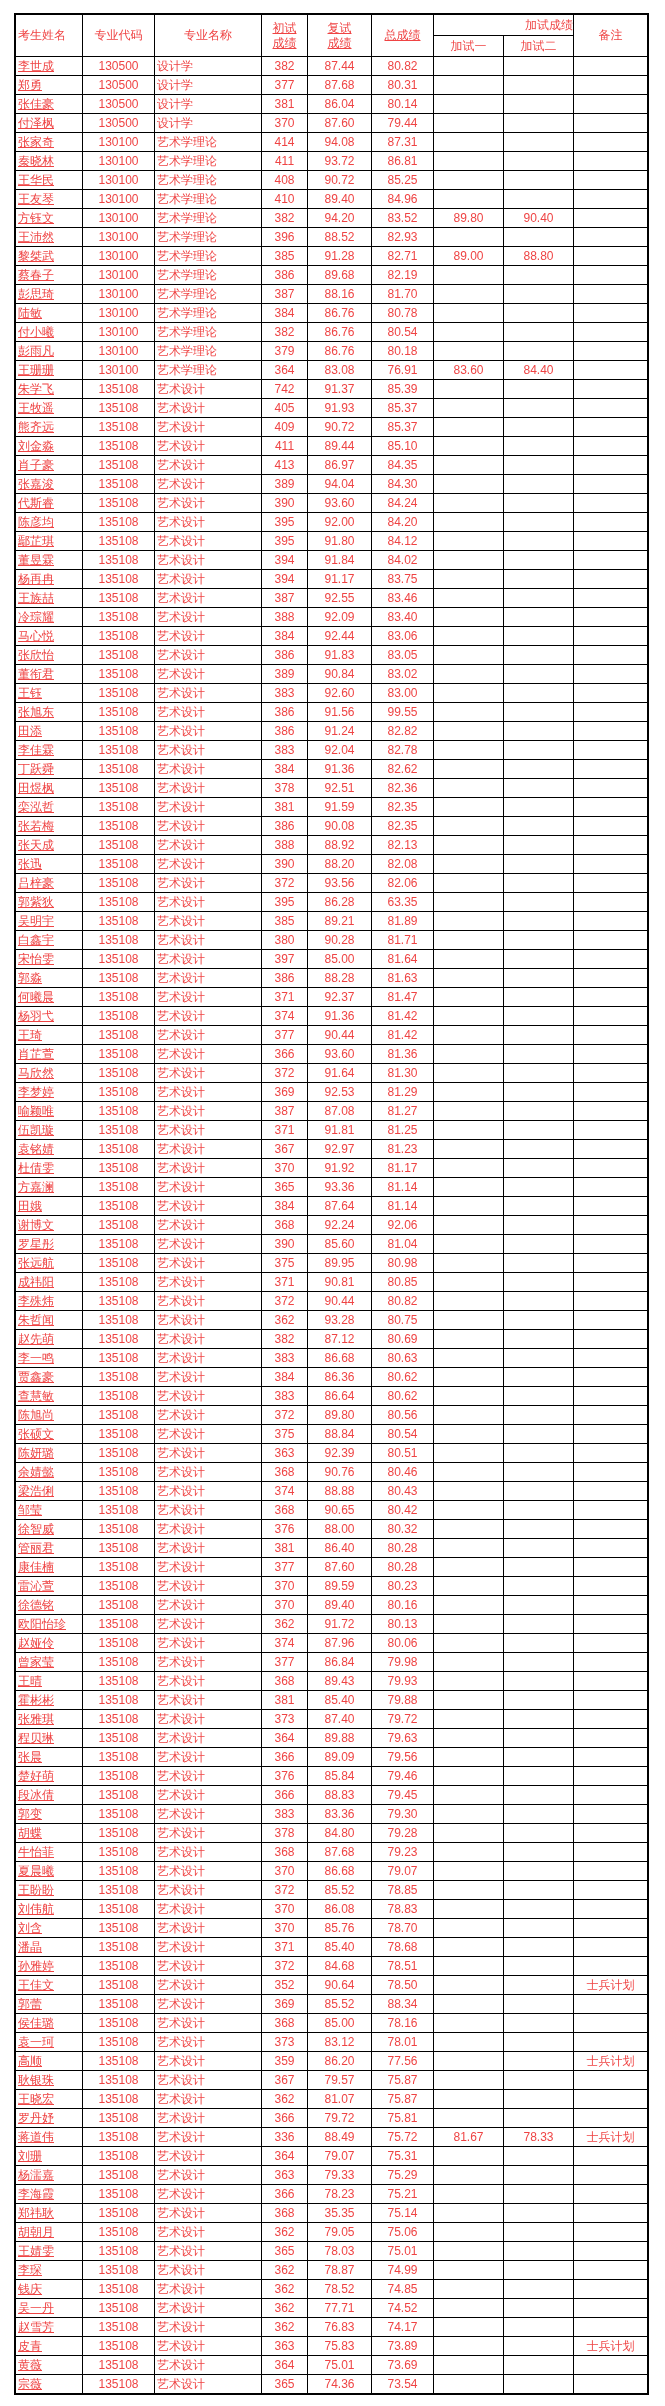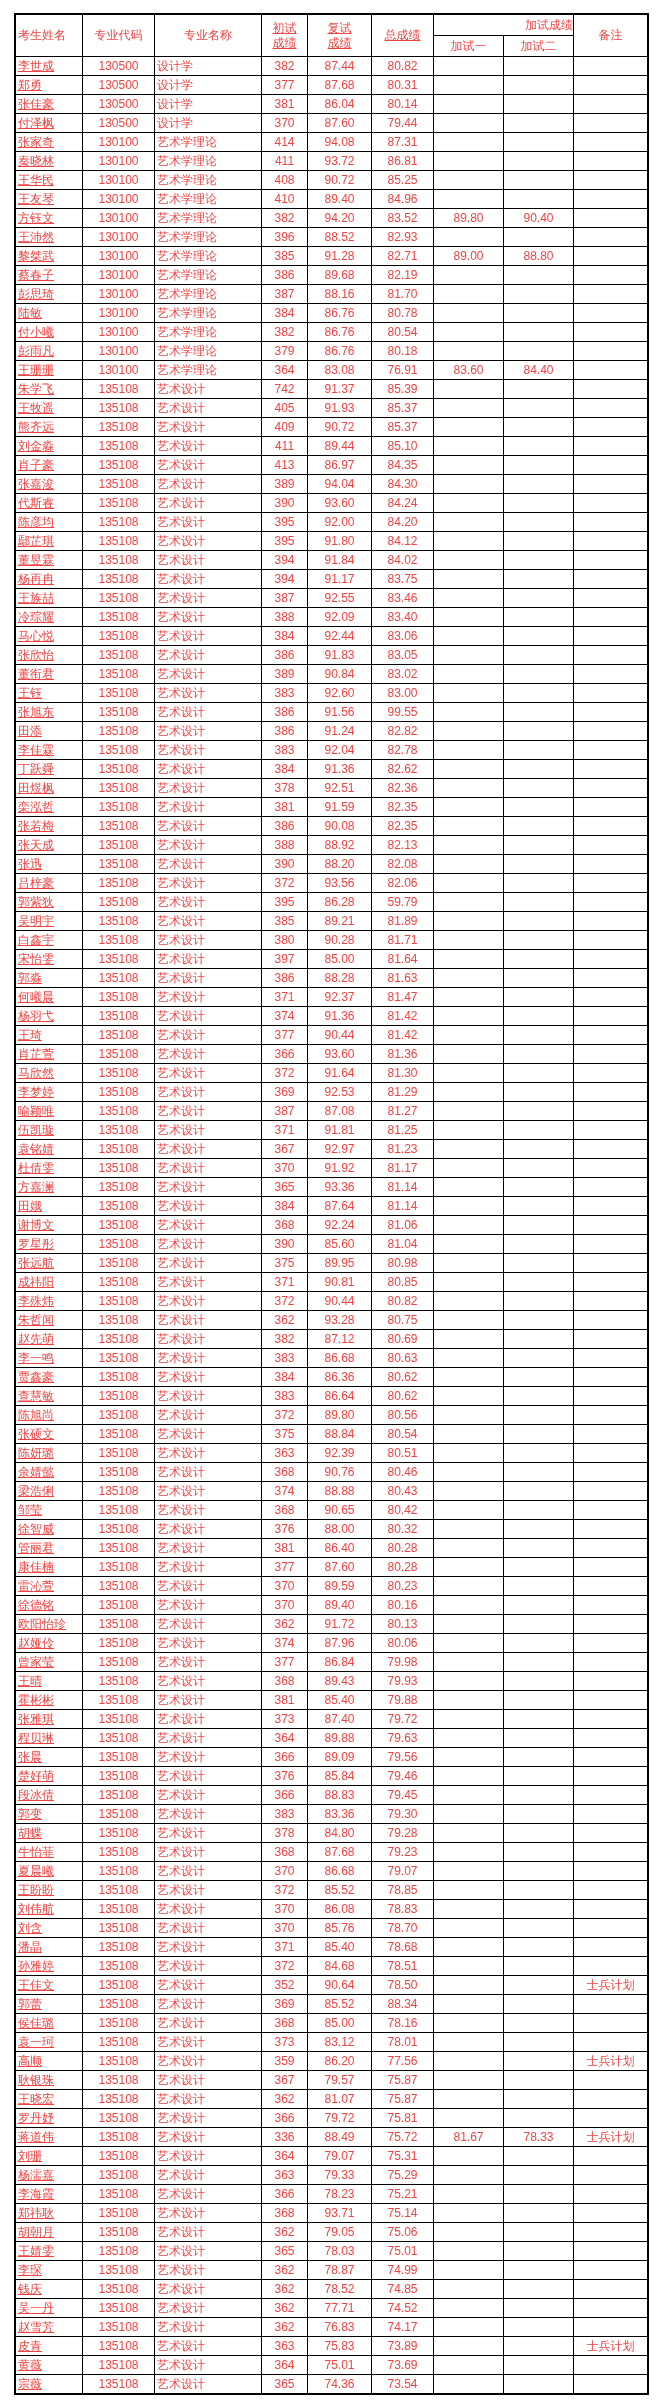--- a/index.html
+++ b/index.html
@@ -545,21 +545,21 @@
           <td class="c-add"></td>
           <td class="c-add"></td>
           <td class="c-remark"></td>
         </tr>
         <tr>
           <td class="c-name">郭紫狄</td>
           <td class="c-code">135108</td>
           <td class="c-major">艺术设计</td>
           <td class="c-init">395</td>
           <td class="c-retest">86.28</td>
-          <td class="c-total">59.79</td>
+          <td class="c-total">63.35</td>
           <td class="c-add"></td>
           <td class="c-add"></td>
           <td class="c-remark"></td>
         </tr>
         <tr>
           <td class="c-name">吴明宇</td>
           <td class="c-code">135108</td>
           <td class="c-major">艺术设计</td>
           <td class="c-init">385</td>
           <td class="c-retest">89.21</td>
@@ -732,21 +732,21 @@
           <td class="c-add"></td>
           <td class="c-add"></td>
           <td class="c-remark"></td>
         </tr>
         <tr>
           <td class="c-name">谢博文</td>
           <td class="c-code">135108</td>
           <td class="c-major">艺术设计</td>
           <td class="c-init">368</td>
           <td class="c-retest">92.24</td>
-          <td class="c-total">81.06</td>
+          <td class="c-total">92.06</td>
           <td class="c-add"></td>
           <td class="c-add"></td>
           <td class="c-remark"></td>
         </tr>
         <tr>
           <td class="c-name">罗星彤</td>
           <td class="c-code">135108</td>
           <td class="c-major">艺术设计</td>
           <td class="c-init">390</td>
           <td class="c-retest">85.60</td>
@@ -1303,21 +1303,21 @@
           <td class="c-total">75.21</td>
           <td class="c-add"></td>
           <td class="c-add"></td>
           <td class="c-remark"></td>
         </tr>
         <tr>
           <td class="c-name">郑祎耿</td>
           <td class="c-code">135108</td>
           <td class="c-major">艺术设计</td>
           <td class="c-init">368</td>
-          <td class="c-retest">93.71</td>
+          <td class="c-retest">35.35</td>
           <td class="c-total">75.14</td>
           <td class="c-add"></td>
           <td class="c-add"></td>
           <td class="c-remark"></td>
         </tr>
         <tr>
           <td class="c-name">胡朝月</td>
           <td class="c-code">135108</td>
           <td class="c-major">艺术设计</td>
           <td class="c-init">362</td>

